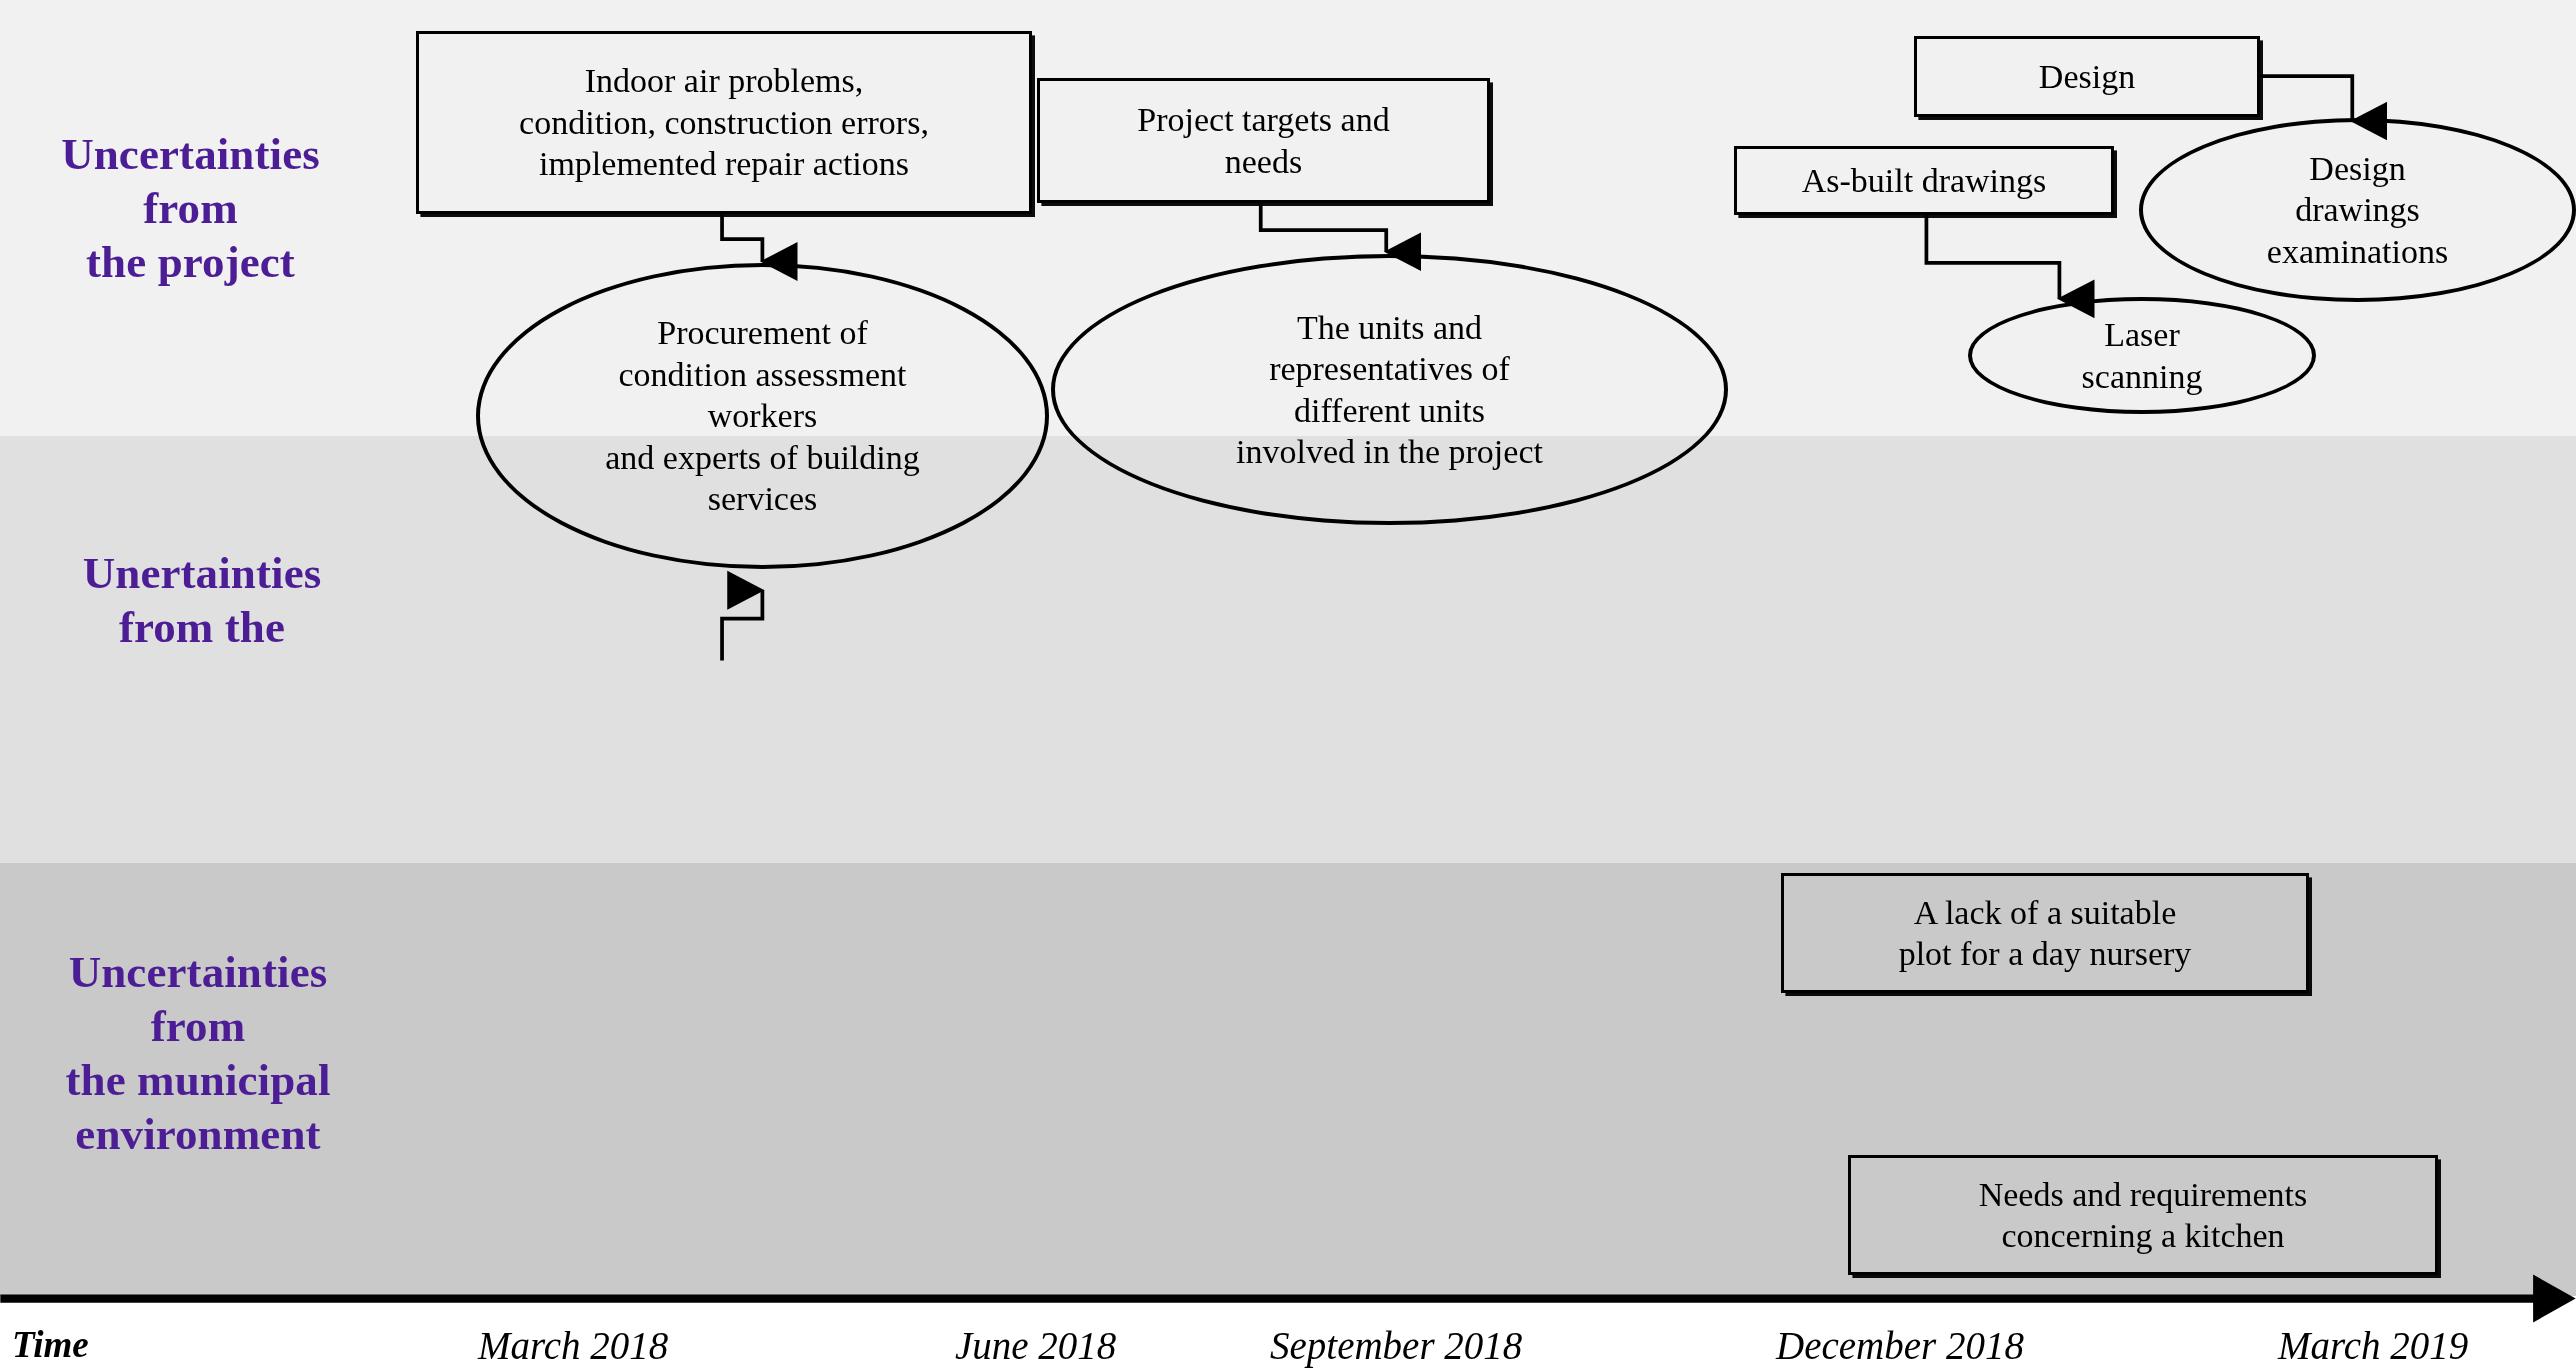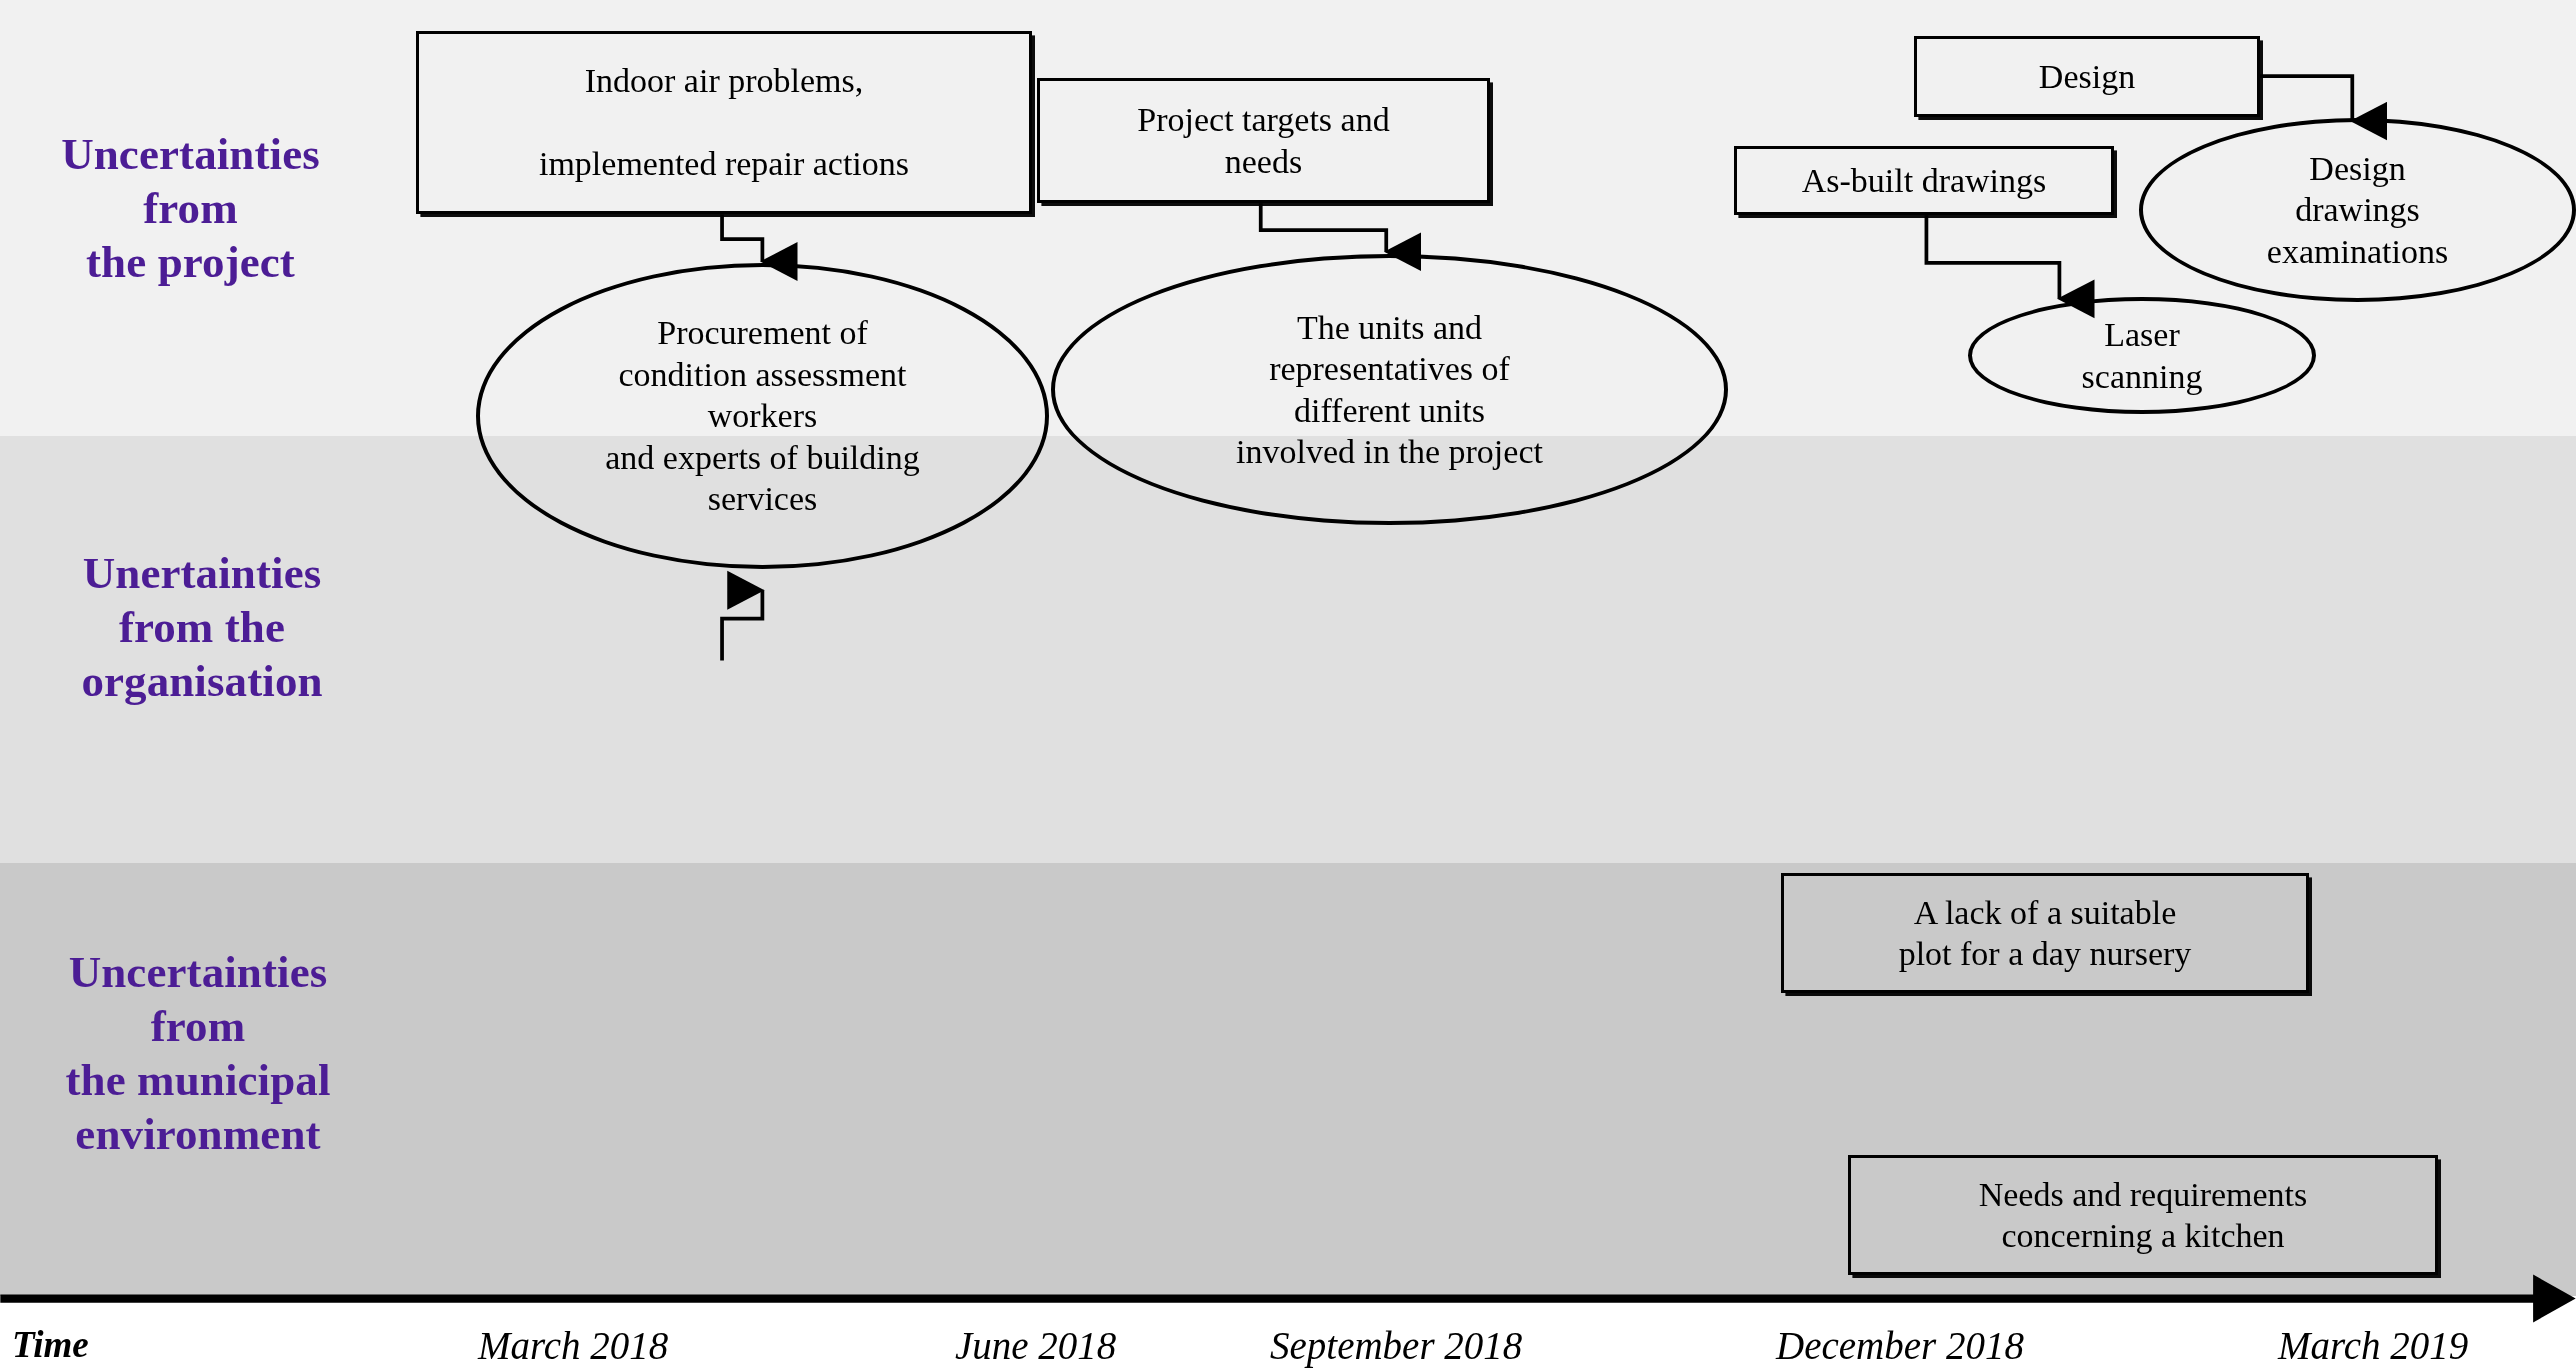--- a/index.html
+++ b/index.html
@@ -95,21 +95,20 @@
   <div class="band band-3"></div>
 
   <div class="band-title band-title-1">
     <div>Uncertainties</div>
     <div>from</div>
     <div>the project</div>
   </div>
   <div class="band-title band-title-2">
     <div>Unertainties</div>
     <div>from the</div>
-    <div>organisation</div>
   </div>
   <div class="band-title band-title-3">
     <div>Uncertainties</div>
     <div>from</div>
     <div>the municipal</div>
     <div>environment</div>
   </div>
 
   <svg class="overlay" viewBox="0 0 3447 1831">
     <defs>
@@ -138,21 +137,21 @@
     </g>
 
     <g>
       <path d="M2578,288 L2578,352 L2756,352 L2756,400" fill="none" stroke="#000" stroke-width="5" marker-end="url(#ahead)"></path>
     </g>
   </svg>
 
   <div class="node box" style="left:416px; top:31px; width:616px; height:183px;">
     <span class="txt">
       <span>Indoor air problems,</span><br>
-      <br>
+      <span>condition, construction errors,</span><br>
       <span>implemented  repair  actions</span>
     </span>
   </div>
 
   <div class="node box" style="left:1037px; top:78px; width:453px; height:125px;">
     <span class="txt">
       <span>Project targets and</span><br>
       <span>needs</span>
     </span>
   </div>

